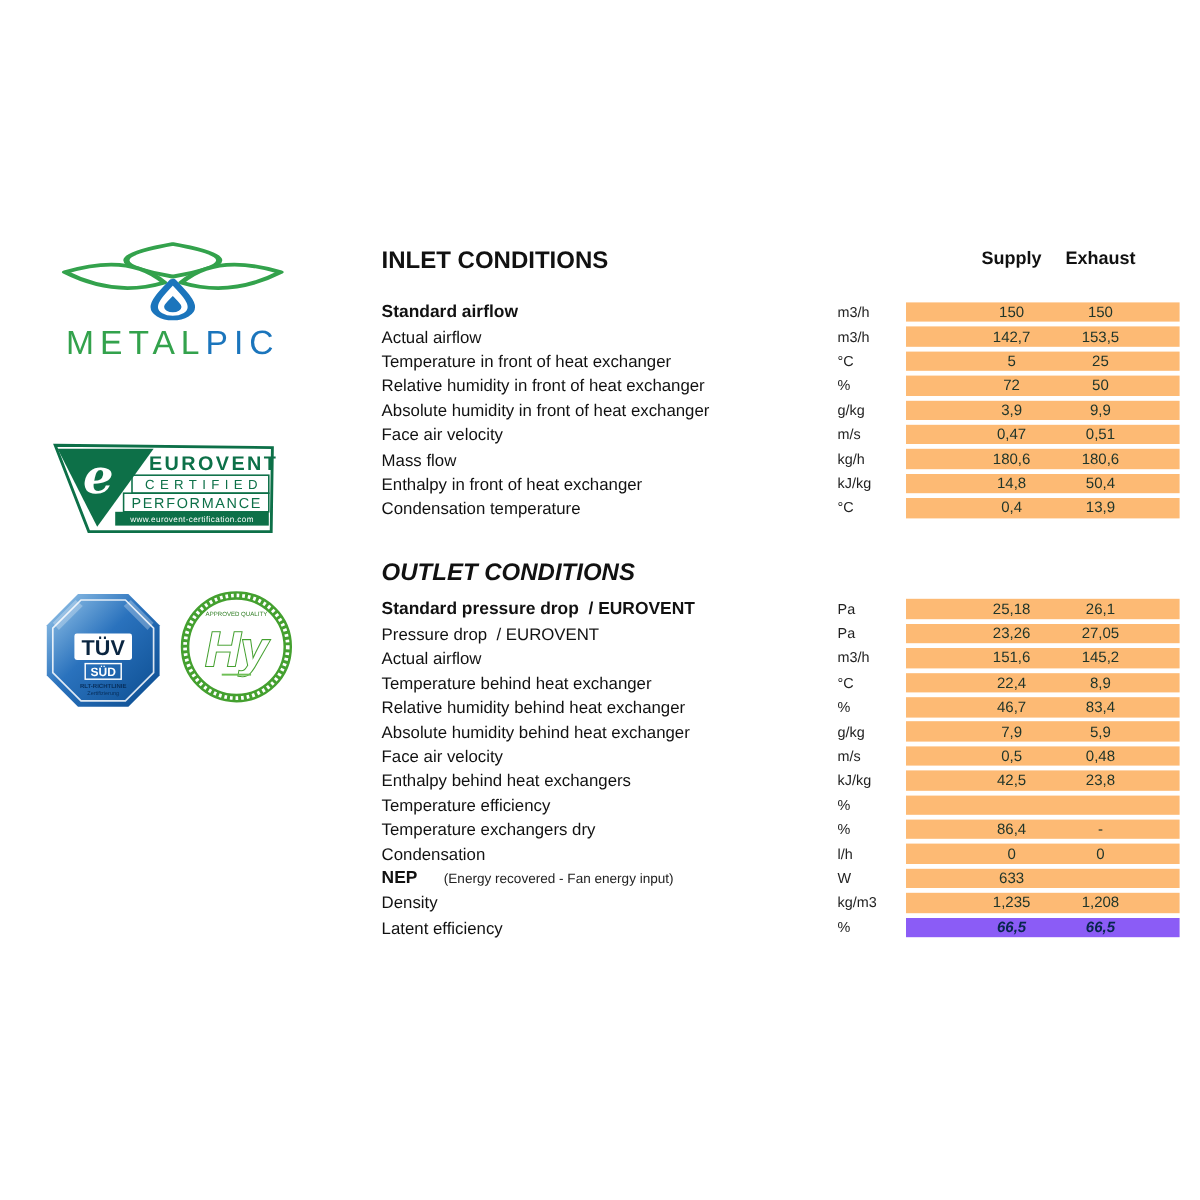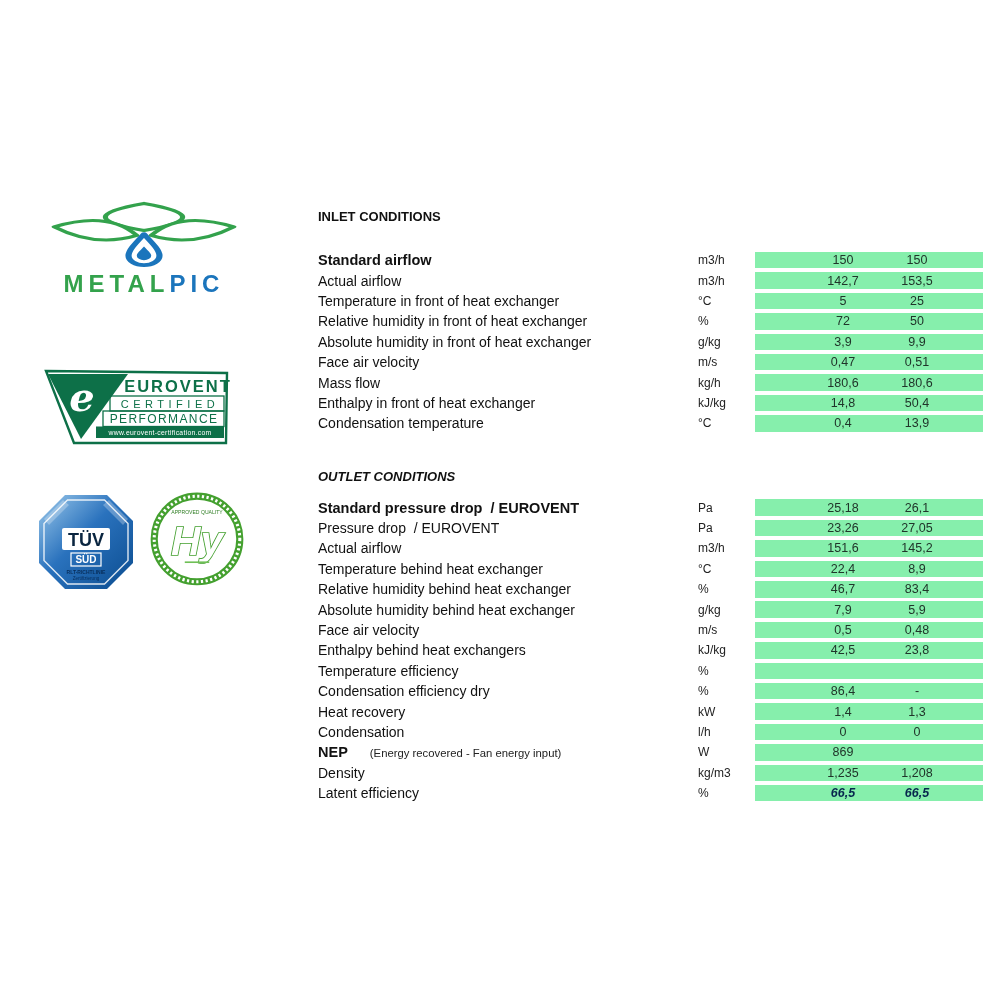--- a/index.html
+++ b/index.html
@@ -2,45 +2,45 @@
 <html><head>
 <meta charset="utf-8">
 <style>
   html,body{margin:0;padding:0;background:#ffffff;}
   .page{position:relative;width:1000px;height:1000px;background:#ffffff;overflow:hidden;
         font-family:"Liberation Sans","DejaVu Sans",sans-serif;color:#111;}
 
   
   .logo-item{position:absolute;}
   .metalpic-text{position:absolute;left:46px;top:270px;width:196px;text-align:center;
-     font-size:24px;font-weight:700;letter-spacing:5px;}
+     font-size:28px;font-weight:400;letter-spacing:5px;}
   .metalpic-text .metal{color:#33a24c;}
   .metalpic-text .pic{color:#1b75bc;}
 
   
   .table-wrap{position:absolute;left:318px;top:205px;width:667px;}
   .col-headers{position:absolute;left:437px;top:2px;width:228px;height:18px;}
   .col-headers span{position:absolute;top:0;transform:translateX(-50%);
      font-size:15px;font-weight:bold;color:#111;white-space:nowrap;}
   .col-headers .supply{left:88px;}
   .col-headers .exhaust{left:162px;}
 
-  .section-title{font-size:13px;font-weight:bold;height:16px;line-height:16px;color:#111;}
+  .section-title{font-size:20px;font-weight:bold;height:16px;line-height:16px;color:#111;}
   .section-title.inlet{margin-top:4px;}
   .section-title.outlet{margin-top:35px;font-style:italic;}
   #inlet-rows{margin-top:25px;}
   #outlet-rows{margin-top:13px;}
 
   .trow{display:grid;grid-template-columns:380px 57px 228px;align-items:center;height:20.4px;}
   .tlabel{font-size:14px;color:#111;white-space:nowrap;overflow:visible;}
   .tlabel.bold{font-weight:bold;font-size:14.5px;}
   .tnote{font-weight:normal;font-size:11.3px;color:#222;margin-left:22px;letter-spacing:0px;}
   .tunit{font-size:12px;color:#222;}
-  .tbar{position:relative;height:16.5px;background:#86efac;}
-  .tbar.highlight{background:#86efac;}
+  .tbar{position:relative;height:16.5px;background:#fdba74;}
+  .tbar.highlight{background:#8b5cf6;}
   .tval{position:absolute;top:50%;transform:translate(-50%,-50%);
         font-size:12.5px;color:#20352a;white-space:nowrap;}
   .tval.supply{left:88px;}
   .tval.exhaust{left:162px;}
   .tbar.highlight .tval{color:#07264d;font-weight:bold;font-style:italic;}
 </style>
 </head>
 <body>
 
 <div class="page">
@@ -93,20 +93,24 @@
 
   <svg class="logo-item" style="left:146px;top:486px;" width="102" height="108" viewBox="0 0 100 106">
     <circle cx="50" cy="52" r="42" fill="#ffffff" stroke="#44a02f" stroke-width="7"></circle>
     <circle cx="50" cy="52" r="42" fill="none" stroke="#ffffff" stroke-width="3" stroke-dasharray="2.2,2.4"></circle>
     <text x="50" y="27" text-anchor="middle" font-size="5" fill="#2e7d22">APPROVED QUALITY</text>
     <text x="50" y="68" text-anchor="middle" font-family="Liberation Sans, sans-serif" font-style="italic" font-weight="bold" font-size="40" fill="#ffffff" stroke="#44a02f" stroke-width="1.7" style="paint-order:stroke">Hy</text>
     <rect x="38" y="74" width="24" height="1.6" fill="#6fbf56"></rect>
   </svg>
 
   <div class="table-wrap">
+    <div class="col-headers">
+      <span class="supply">Supply</span>
+      <span class="exhaust">Exhaust</span>
+    </div>
     <div class="section-title inlet">INLET CONDITIONS</div>
     <div id="inlet-rows">
         <div class="trow">
           <div class="tlabel bold"><span>Standard airflow</span></div>
           <div class="tunit">m3/h</div>
           <div class="tbar">
             <span class="tval supply">150</span>
             <span class="tval exhaust">150</span>
           </div>
         </div>
@@ -243,48 +247,40 @@
         </div>
         <div class="trow">
           <div class="tlabel"><span>Temperature efficiency</span></div>
           <div class="tunit">%</div>
           <div class="tbar">
             <span class="tval supply"></span>
             <span class="tval exhaust"></span>
           </div>
         </div>
         <div class="trow">
-          <div class="tlabel"><span>Condensation efficiency dry</span></div>
+          <div class="tlabel"><span>Temperature exchangers dry</span></div>
           <div class="tunit">%</div>
           <div class="tbar">
             <span class="tval supply">86,4</span>
             <span class="tval exhaust">-</span>
           </div>
         </div>
         <div class="trow">
-          <div class="tlabel"><span>Heat recovery</span></div>
-          <div class="tunit">kW</div>
-          <div class="tbar">
-            <span class="tval supply">1,4</span>
-            <span class="tval exhaust">1,3</span>
-          </div>
-        </div>
-        <div class="trow">
           <div class="tlabel"><span>Condensation</span></div>
           <div class="tunit">l/h</div>
           <div class="tbar">
             <span class="tval supply">0</span>
             <span class="tval exhaust">0</span>
           </div>
         </div>
         <div class="trow">
           <div class="tlabel bold"><span>NEP</span><span class="tnote">(Energy recovered - Fan energy input)</span></div>
           <div class="tunit">W</div>
           <div class="tbar">
-            <span class="tval supply">869</span>
+            <span class="tval supply">633</span>
             <span class="tval exhaust"></span>
           </div>
         </div>
         <div class="trow">
           <div class="tlabel"><span>Density</span></div>
           <div class="tunit">kg/m3</div>
           <div class="tbar">
             <span class="tval supply">1,235</span>
             <span class="tval exhaust">1,208</span>
           </div>

